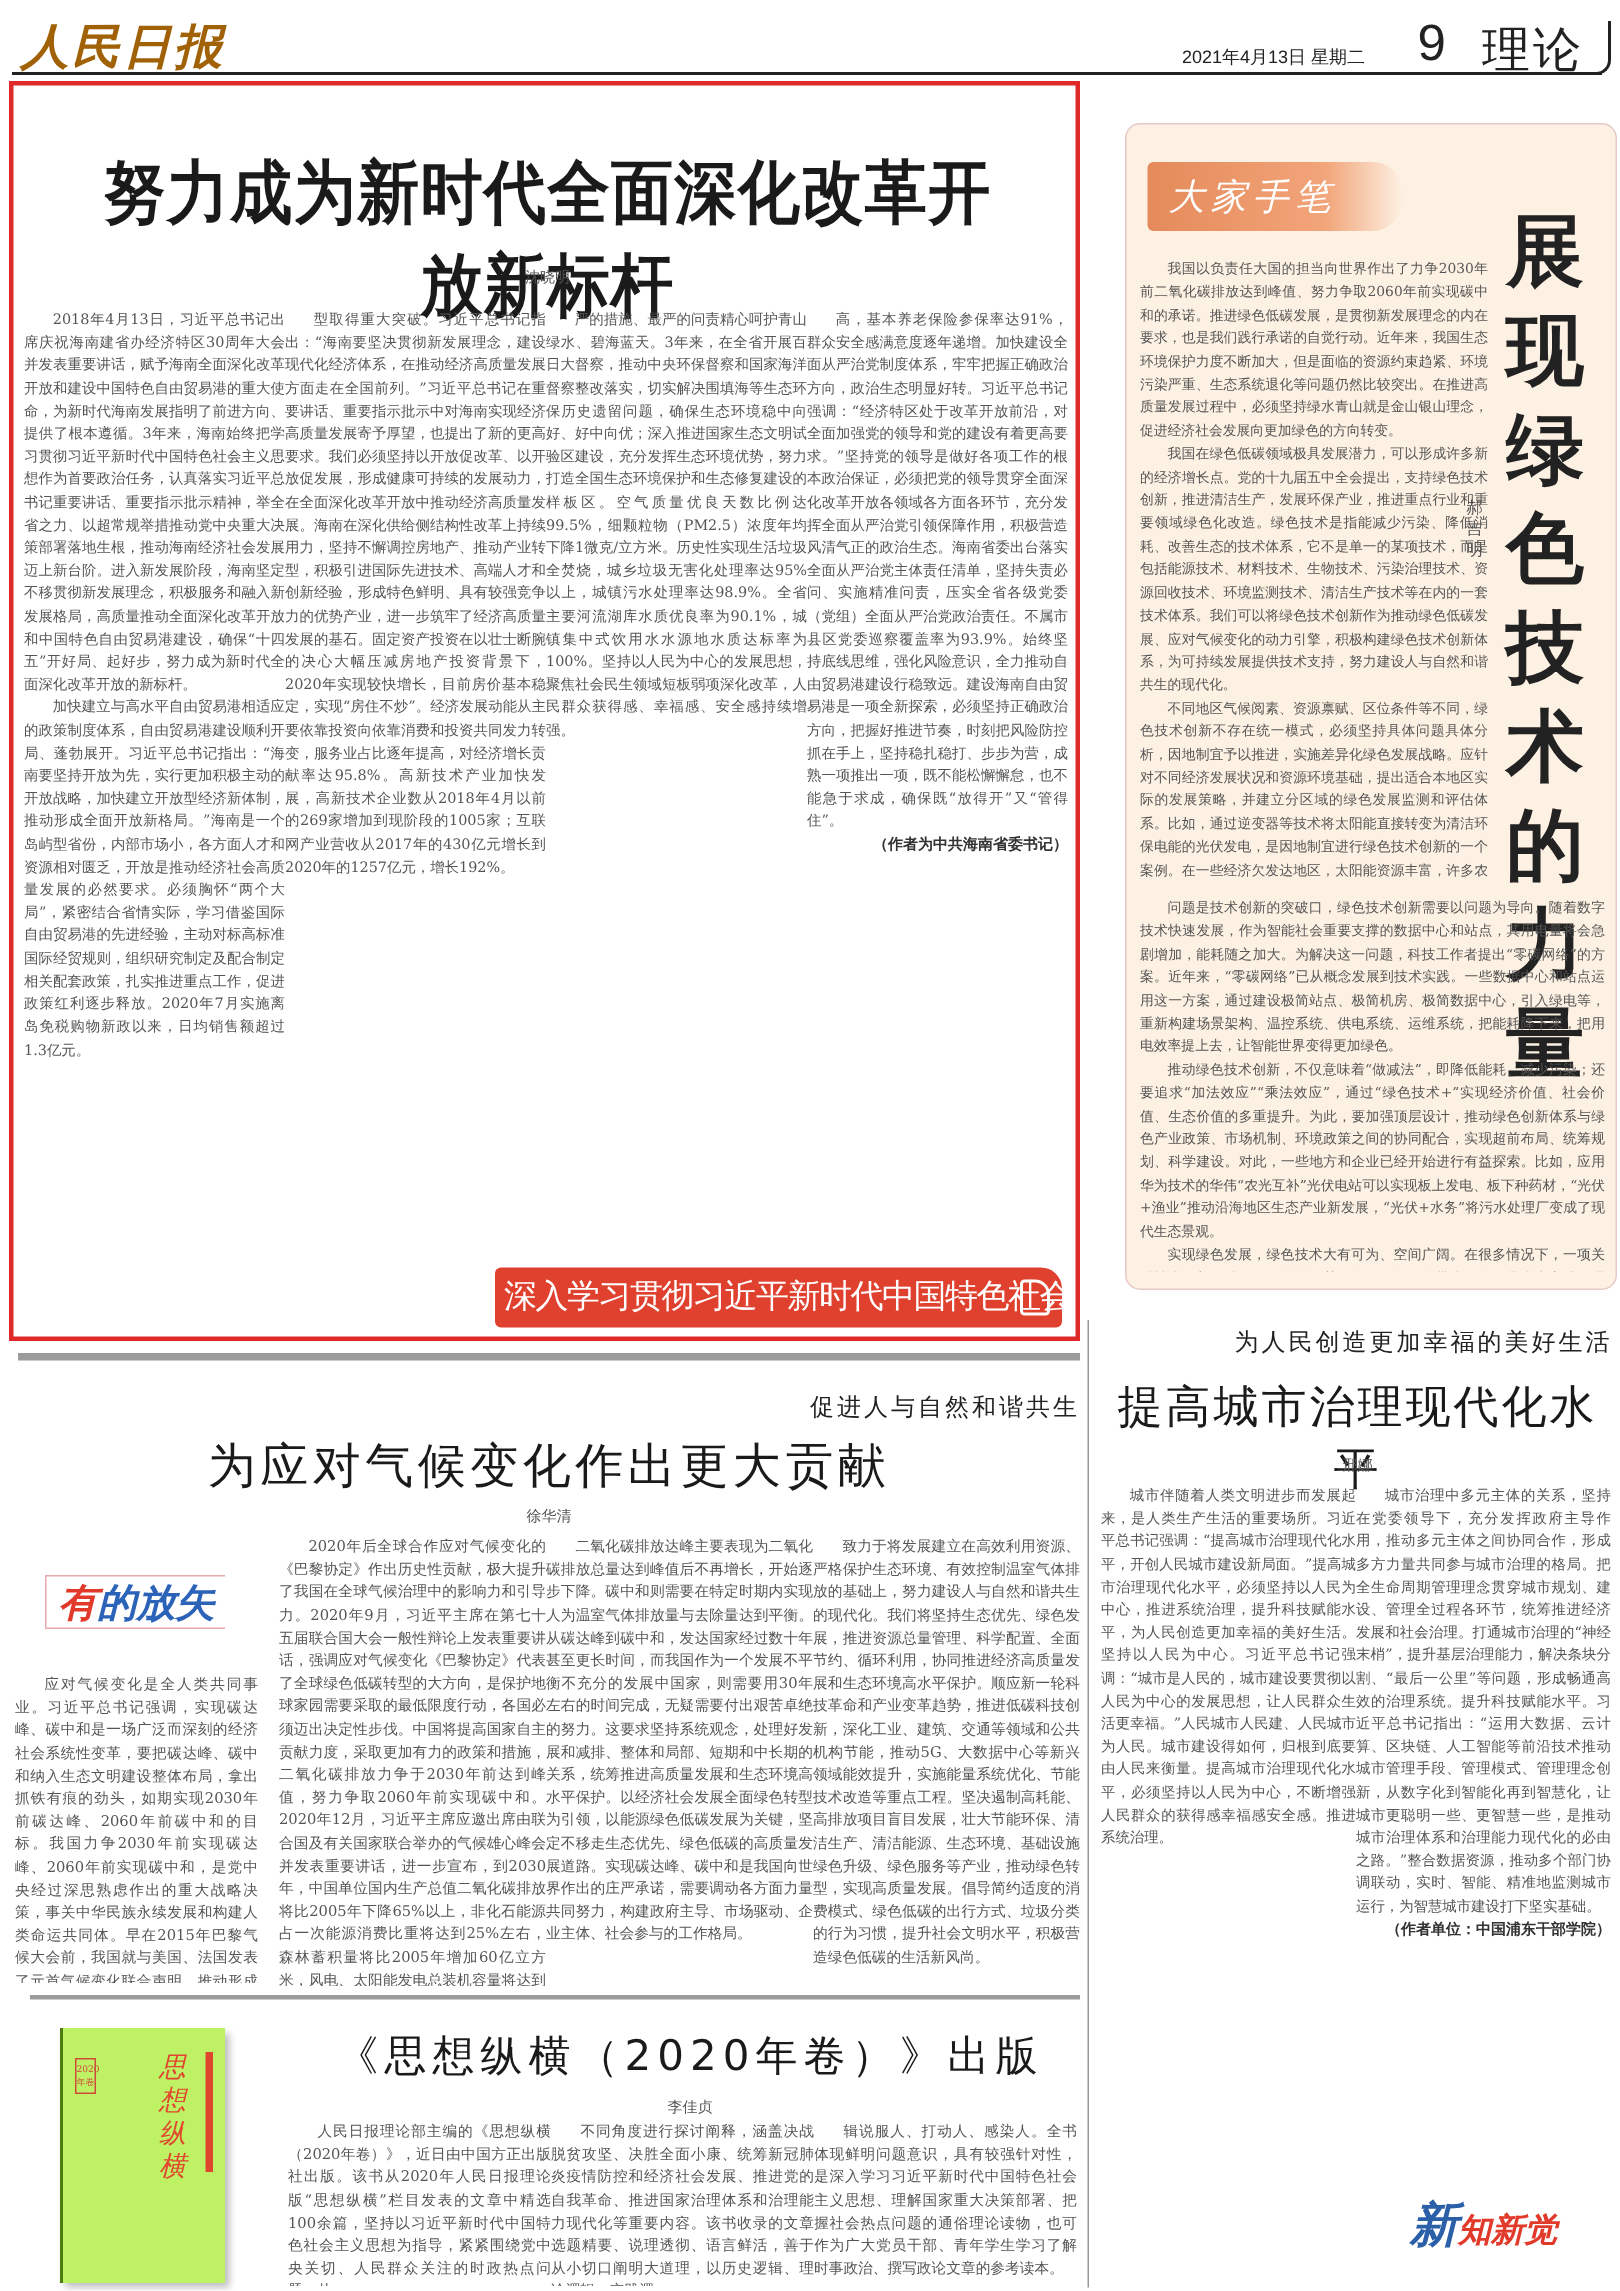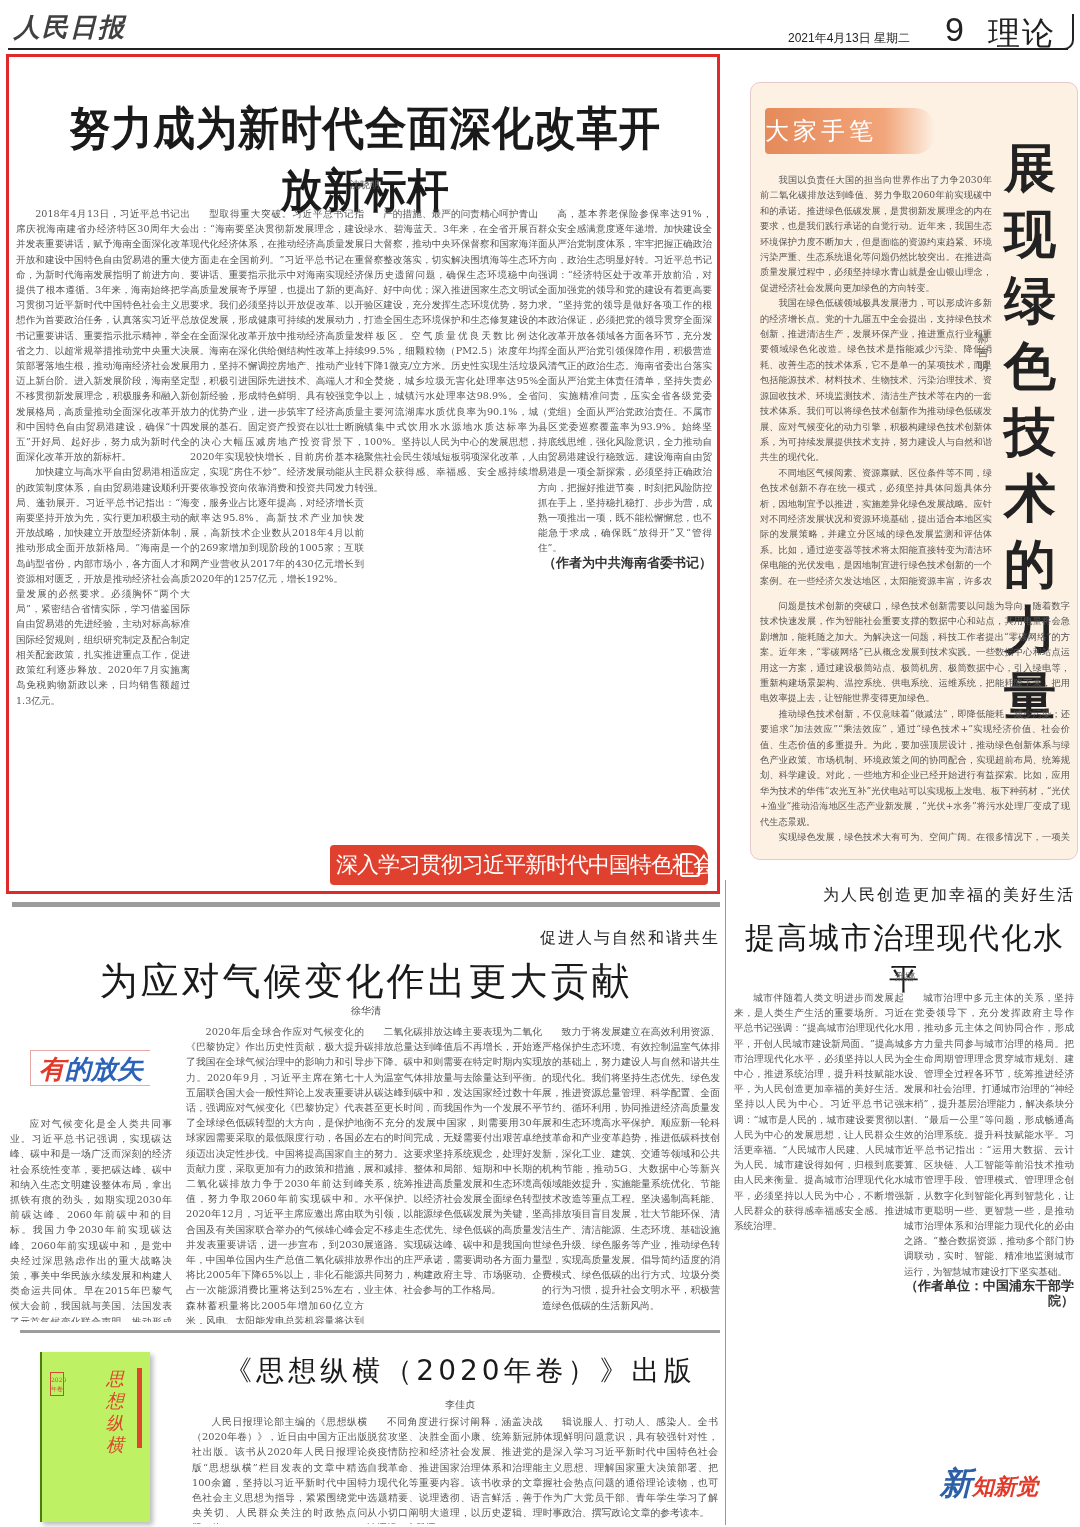--- a/index.html
+++ b/index.html
@@ -1,44 +1,44 @@
 <!DOCTYPE html>
 <html><head>
 <meta charset="utf-8">
 <style>
 *{box-sizing:border-box;margin:0;padding:0}
 body{width:1080px;height:1527px;background:#fff;position:relative;overflow:hidden;font-family:"DejaVu Serif",serif;color:#333}
 .abs{position:absolute}
-.masthead-logo{left:14px;top:10px;font-family:"DejaVu Serif",serif;font-size:26px;font-style:italic;font-weight:bold;letter-spacing:2px;color:#404040}
+.masthead-logo{left:14px;top:10px;font-family:"DejaVu Serif",serif;font-size:32px;font-style:italic;font-weight:bold;letter-spacing:2px;color:#a16207}
 .masthead-rule{left:8px;top:48px;width:1060px;height:2px;background:#222}
 .masthead-date{left:788px;top:30px;font-family:"Liberation Sans",sans-serif;font-size:12px;color:#222}
 .masthead-page{left:945px;top:10px;font-family:"Liberation Sans",sans-serif;font-size:34px;color:#222}
 .masthead-section{left:988px;top:12px;font-family:"DejaVu Sans",sans-serif;font-size:32px;color:#222;letter-spacing:2px}
 .masthead-hook{left:1060px;top:14px;width:14px;height:36px;border-right:2px solid #222;border-bottom:2px solid #222;border-bottom-right-radius:10px}
 .lead-box{left:6px;top:54px;width:714px;height:840px;border:3px solid #e02a2a}
 .lead-title{left:20px;top:98px;width:690px;text-align:center;font-family:"DejaVu Sans",sans-serif;font-weight:bold;font-size:46px;color:#1a1a1a;letter-spacing:1px;transform:scaleX(.9);transform-origin:center}
 .byline{font-size:10px;color:#555;text-align:center}
 .cols{display:flex;gap:0}
 .col{flex:1;font-size:9.6px;line-height:15.2px;color:#555;text-align:justify;overflow:hidden}
 .col p{text-indent:2em}
-.sign{font-family:Liberation Mono, monospace;font-weight:bold;font-size:13px;color:#333;text-align:right}
+.sign{font-family:Liberation Serif, serif;font-weight:bold;font-size:10px;color:#333;text-align:right}
 .banner{left:330px;top:845px;width:378px;height:40px;background:#e0412e;border-radius:4px 14px 4px 4px;color:#fff;font-family:"DejaVu Sans",sans-serif;font-size:22px;line-height:40px;padding-left:6px;white-space:nowrap;overflow:hidden;letter-spacing:-1px}
 .banner .pen{position:absolute;right:8px;top:8px;width:20px;height:24px;border:2px solid #fff;border-radius:3px 10px 3px 3px}
 .side-box{left:750px;top:82px;width:328px;height:778px;background:#fdf1e3;border:1px solid #e8c9c9;border-radius:10px}
-.brush{left:765px;top:108px;width:170px;height:46px;background:linear-gradient(90deg,#e58a5a,#f2a57a 70%,#fdf1e3);border-radius:4px 20px 20px 4px;color:#fff;font-size:24px;line-height:46px;letter-spacing:4px}
+.brush{left:765px;top:108px;width:170px;height:46px;background:linear-gradient(90deg,#e58a5a,#f2a57a 70%,#fdf1e3);border-radius:4px 20px 20px 4px;color:#fff;font-style:italic;font-size:24px;line-height:46px;padding-left:14px;letter-spacing:4px}
 .vert-title{left:1000px;top:135px;width:60px;font-family:"DejaVu Sans",sans-serif;font-weight:bold;font-size:52px;line-height:66px;color:#222;text-align:center}
 .vert-author{left:976px;top:332px;width:14px;font-size:11px;line-height:14px;color:#555;text-align:center}
 .side-text{left:760px;top:172px;width:232px;font-size:9.2px;line-height:15.4px;color:#555;text-align:justify}
 .side-text p{text-indent:2em}
 .side-text2{left:760px;top:598px;width:310px;font-size:9.2px;line-height:15.4px;color:#555;text-align:justify}
 .side-text2 p{text-indent:2em}
 .rule-gray{height:5px;background:#9c9c9c}
 .vline{width:1px;background:#999}
 .kicker{font-family:"DejaVu Serif",serif;font-size:16px;color:#222;text-align:right;letter-spacing:2px}
-.h2{font-family:"DejaVu Serif",serif;font-size:38px;color:#1a1a1a;text-align:center;letter-spacing:3px}
+.h2{font-family:"DejaVu Serif",serif;font-size:32px;color:#1a1a1a;text-align:center;letter-spacing:3px}
 .h2s{font-family:"DejaVu Sans",sans-serif;font-size:32px;color:#1a1a1a;text-align:center;letter-spacing:4px}
 .logo-you{left:30px;top:1050px;width:120px;height:36px;border:1px solid #e8a8a8;border-right:none;font-family:"DejaVu Sans",sans-serif;font-weight:bold;font-size:26px;font-style:italic;line-height:36px;padding-left:8px}
 .logo-you .r{color:#e23a2a}.logo-you .b{color:#2b63b8}
 .book{left:40px;top:1352px;width:110px;height:170px;background:#bef264;box-shadow:3px 3px 5px #bbb;border-left:2px solid #4d7c0f}
 .book .t{position:absolute;left:60px;top:16px;width:26px;color:#e0452e;font-size:18px;line-height:22px;font-style:italic;text-align:center}
 .book .bar{position:absolute;right:8px;top:16px;width:5px;height:80px;background:#e0452e}
 .book .s{position:absolute;left:8px;top:20px;width:14px;font-size:6px;line-height:9px;color:#d04a3a;border:1px solid #d04a3a;text-align:center;padding:2px 0}
 .logo-xin{left:940px;top:1462px;font-family:"DejaVu Sans",sans-serif;font-weight:bold;font-style:italic}
 .logo-xin .big{color:#2b5fa8;font-size:32px}
 .logo-xin .r{color:#e23a2a;font-size:22px}

